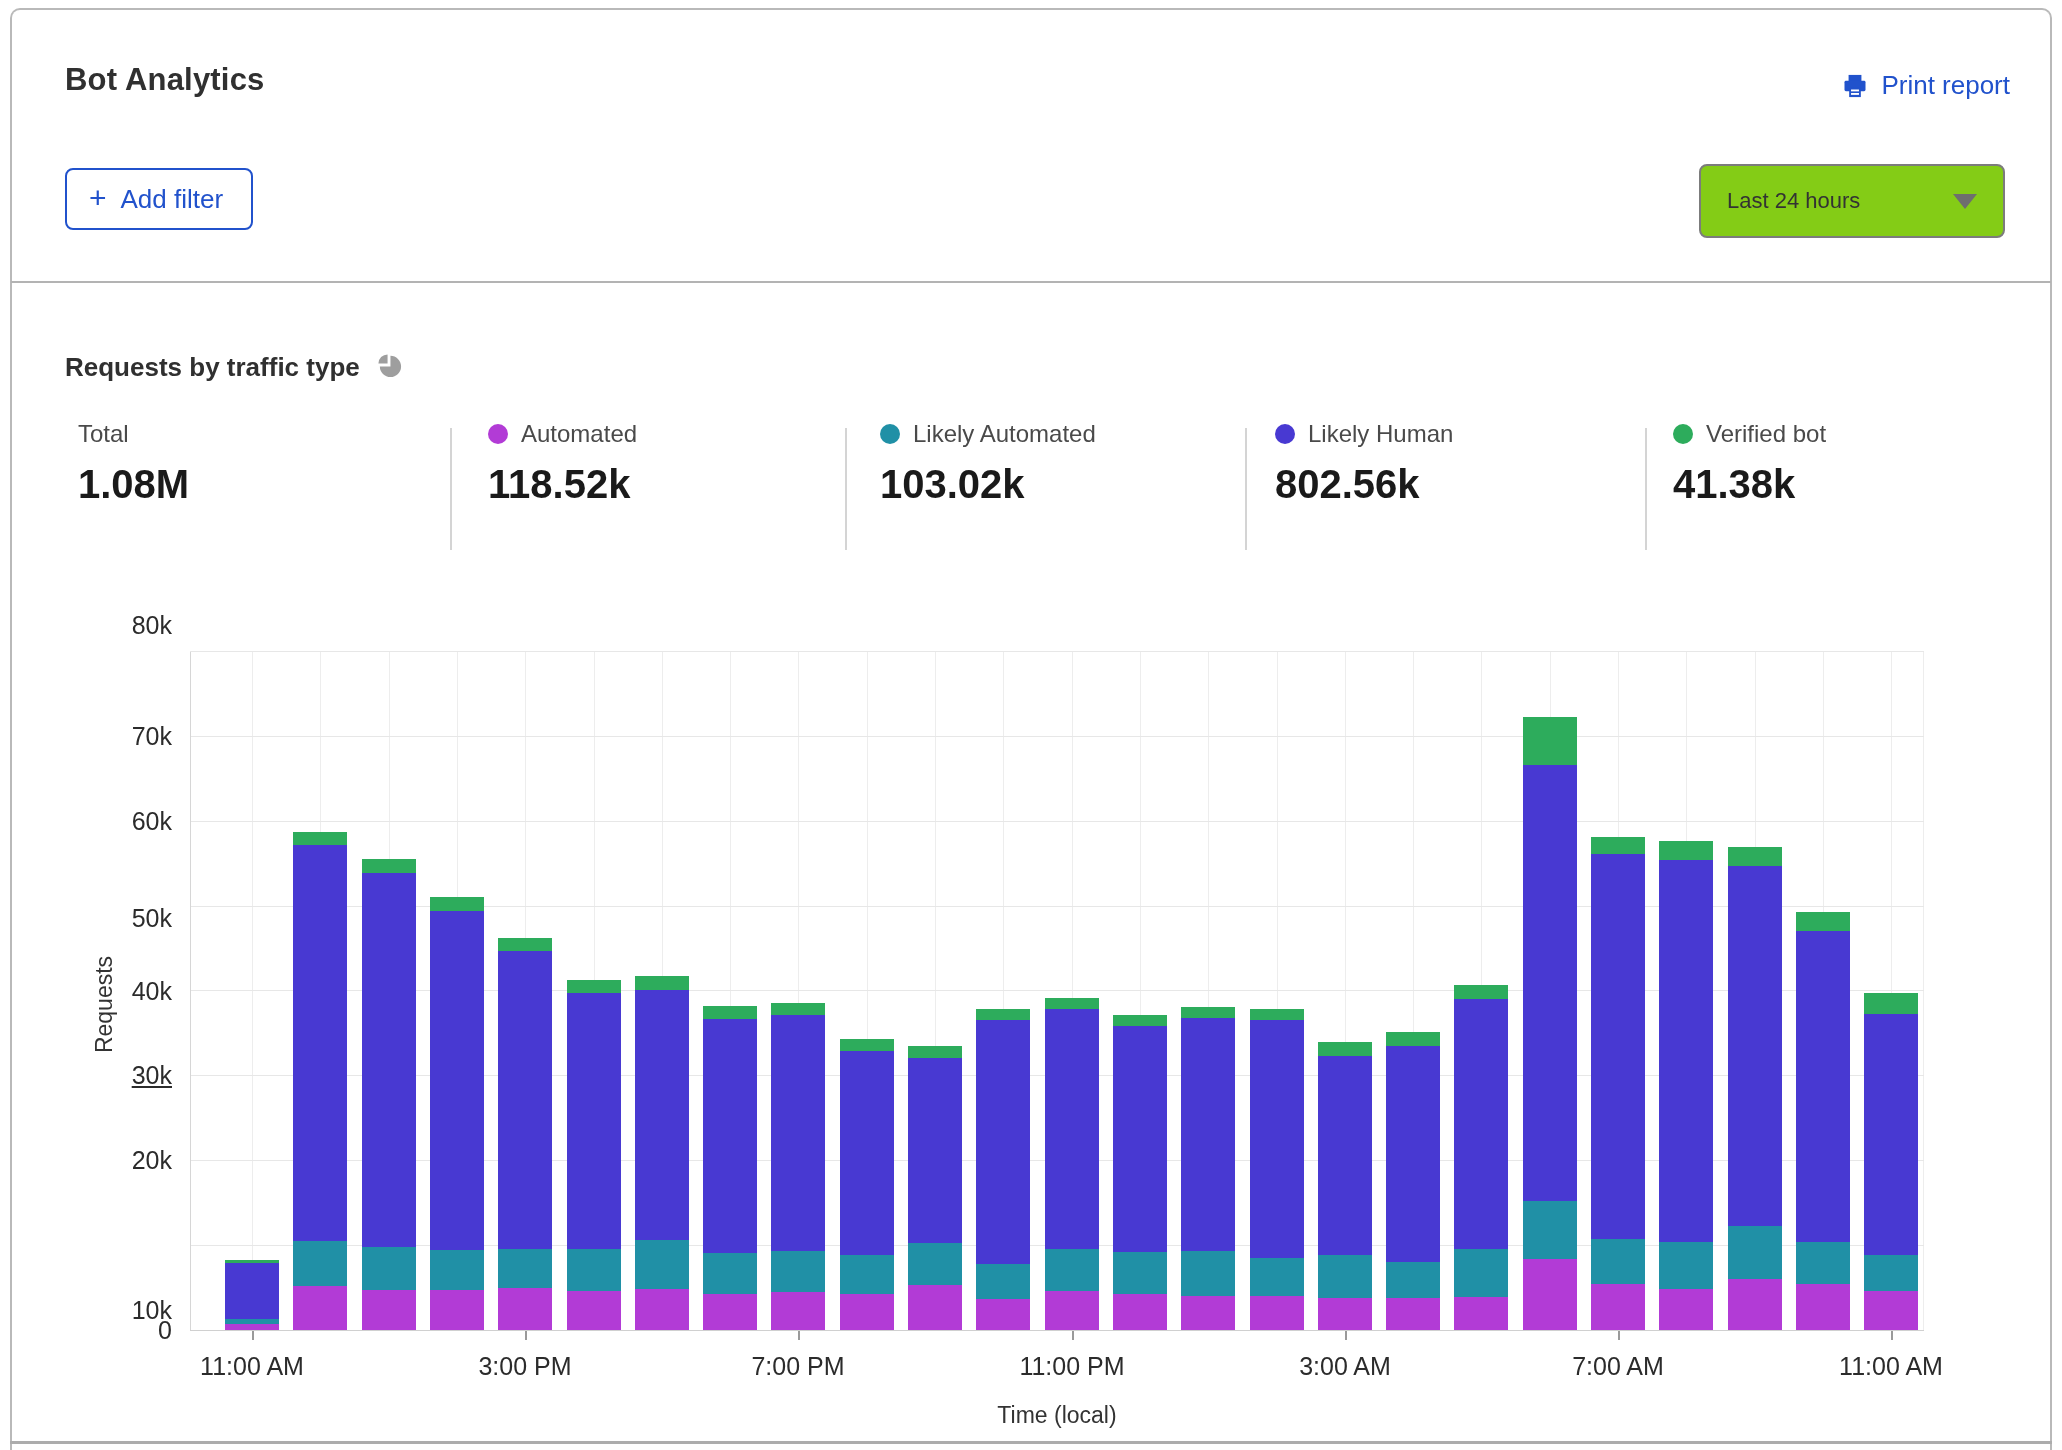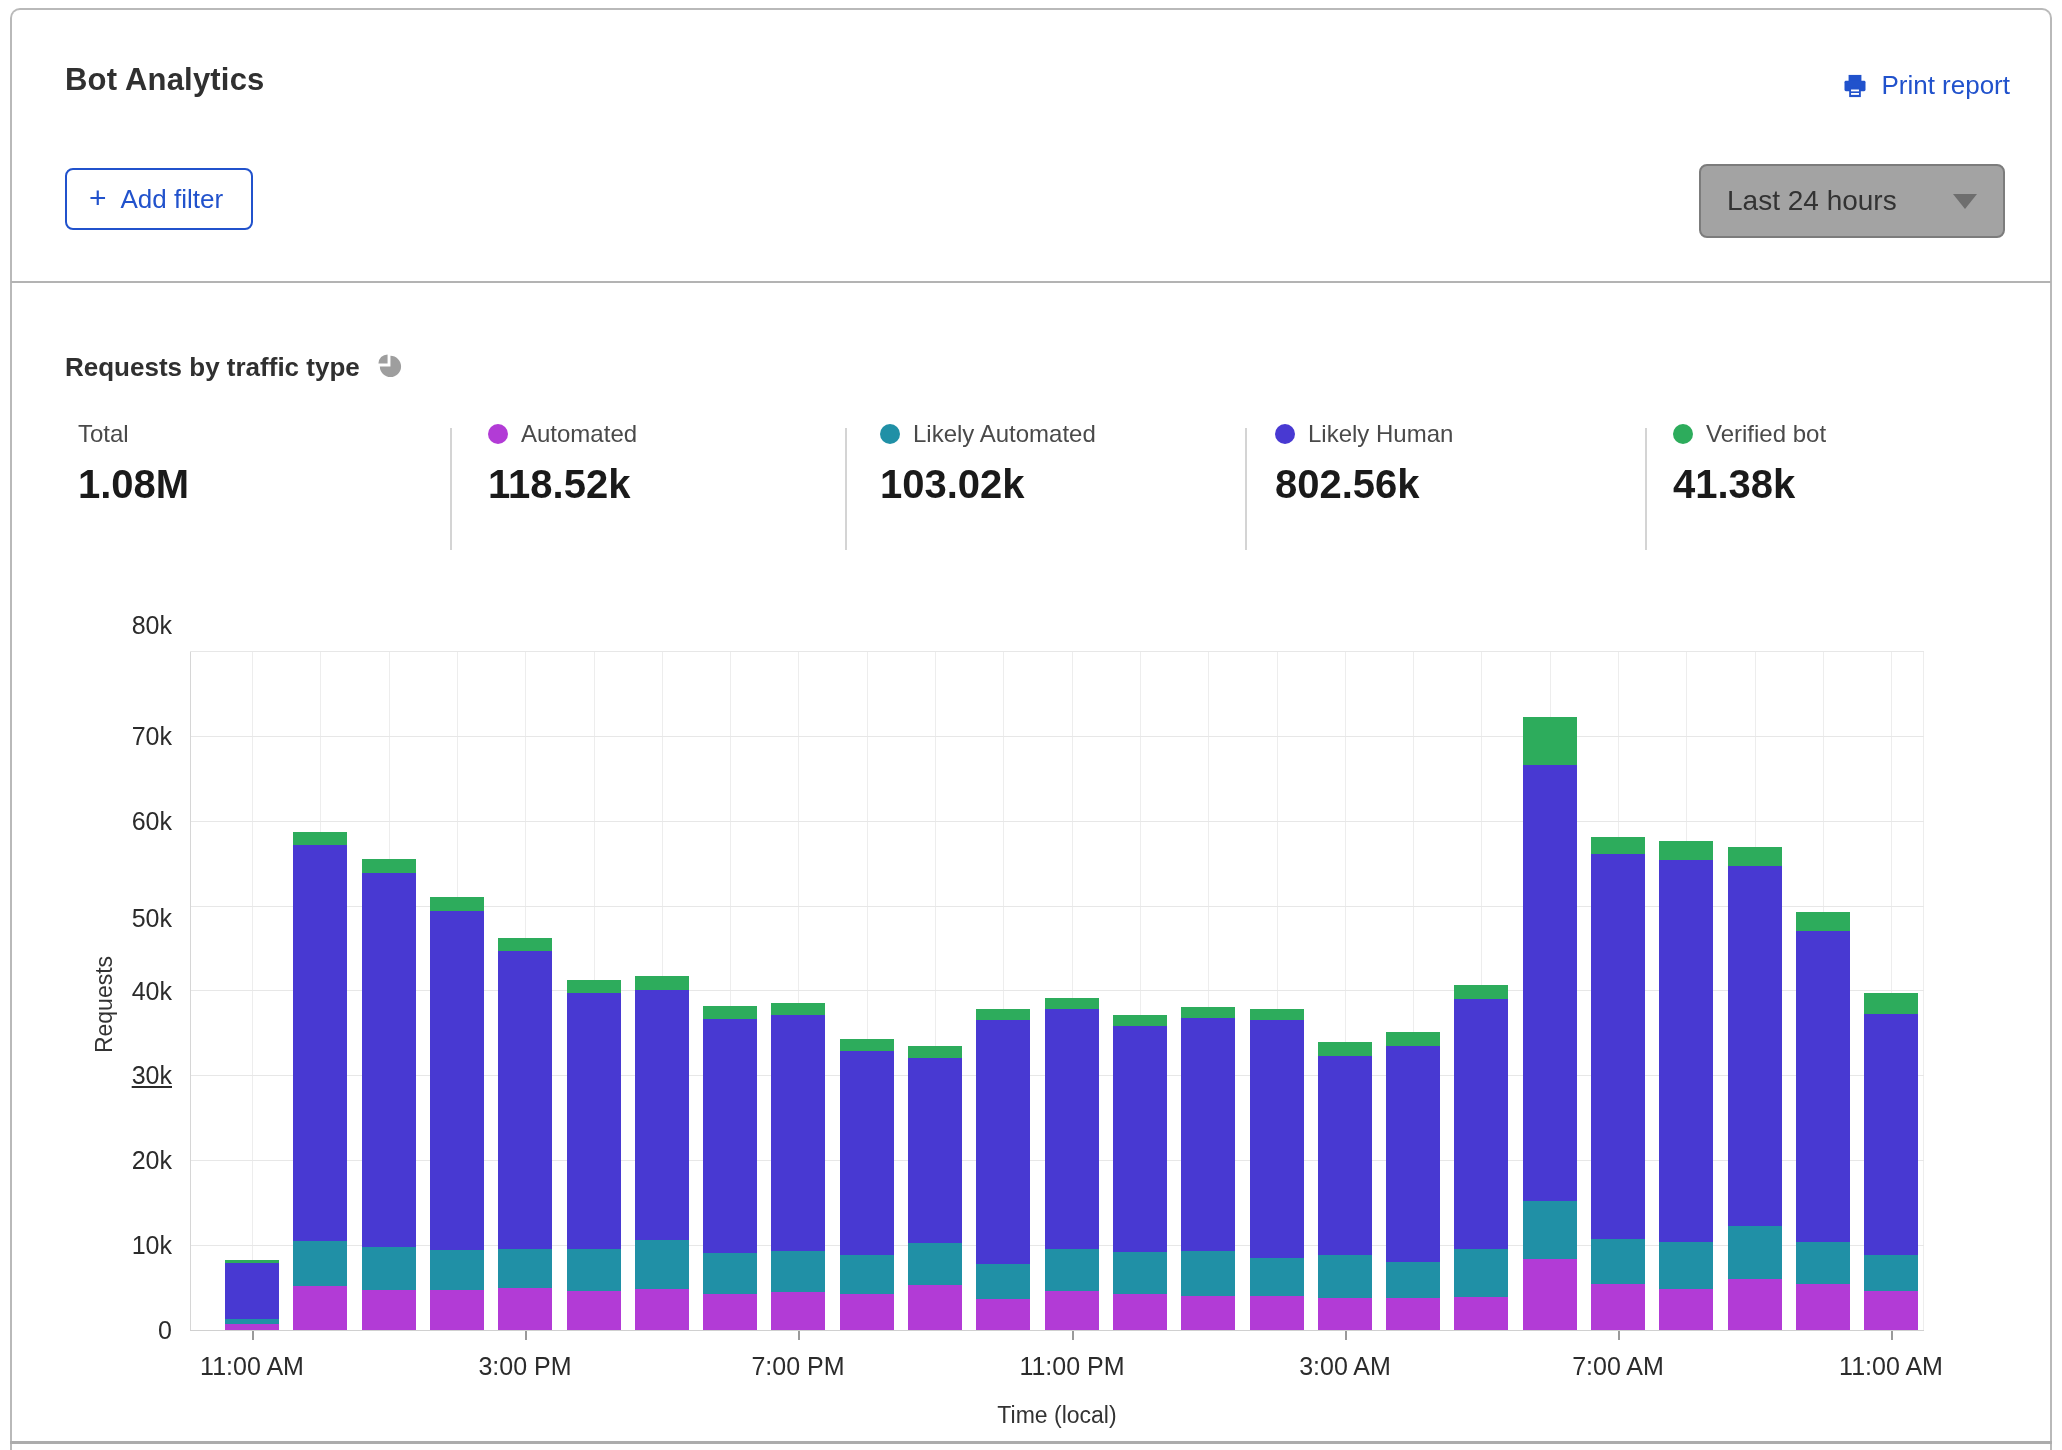--- a/index.html
+++ b/index.html
@@ -15,23 +15,23 @@
   .top-links { position:absolute; right:52px; top:70px; display:flex; gap:44px; align-items:center; }
   .tlink { display:flex; align-items:center; gap:12px; color:#2152cc; font-size:26px; cursor:pointer; }
   .tlink svg { display:block; }
 
   .add-filter { position:absolute; left:65px; top:168px; height:62px; padding:0 28px 0 22px;
                 display:flex; align-items:center; gap:14px; border:2px solid #2152cc; border-radius:8px;
                 color:#2152cc; font-size:26px; background:#fff; cursor:pointer; }
   .add-filter .plus { font-size:30px; font-weight:500; line-height:1; margin-top:-3px; }
 
   .time-select { position:absolute; right:57px; top:164px; width:306px; height:74px;
-                 border:2px solid #7c7c7c; border-radius:8px; background:#a3a3a3;
+                 border:2px solid #7c7c7c; border-radius:8px; background:#84cc16;
                  display:flex; align-items:center; justify-content:space-between;
-                 padding:0 26px 0 26px; font-size:28px; color:#333; cursor:pointer; }
+                 padding:0 26px 0 26px; font-size:22px; color:#333; cursor:pointer; }
   .chevron { width:0; height:0; border-left:12px solid transparent; border-right:12px solid transparent;
              border-top:15px solid #6e6e6e; }
 
   .header-divider { position:absolute; left:11px; top:281px; width:2040px; height:2px; background:#b3b3b3; }
 
   
   .section-title-row { position:absolute; left:65px; top:352px; display:flex; align-items:center; gap:16px; }
   .section-title { font-size:26px; font-weight:700; color:#303030; }
   .stats { position:absolute; left:0; top:420px; width:2062px; height:140px; }
   .stat-col { position:absolute; top:0; }
@@ -329,21 +329,21 @@
         </div>
         <div class="bar" style="left: 1674px;">
           <div class="seg" style="height: 39px; background: rgb(178, 59, 214);"></div>
           <div class="seg" style="height: 36px; background: rgb(32, 144, 166);"></div>
           <div class="seg" style="height: 241px; background: rgb(72, 57, 210);"></div>
           <div class="seg" style="height: 21px; background: rgb(45, 172, 92);"></div>
         </div>
       </div>
     <div id="y-labels">
         <div class="ylab" style="top: 1316px;">0</div>
-        <div class="ylab" style="top: 1231px;">10k</div>
+        <div class="ylab" style="top: 1296px;">10k</div>
         <div class="ylab" style="top: 1146px;">20k</div>
         <div class="ylab" style="top: 1061px; text-decoration: underline;">30k</div>
         <div class="ylab" style="top: 977px;">40k</div>
         <div class="ylab" style="top: 904px;">50k</div>
         <div class="ylab" style="top: 807px;">60k</div>
         <div class="ylab" style="top: 722px;">70k</div>
         <div class="ylab" style="top: 611px;">80k</div>
       </div>
     <div id="x-labels">
         <div class="xlab" style="left: 252px;">11:00 AM</div>

